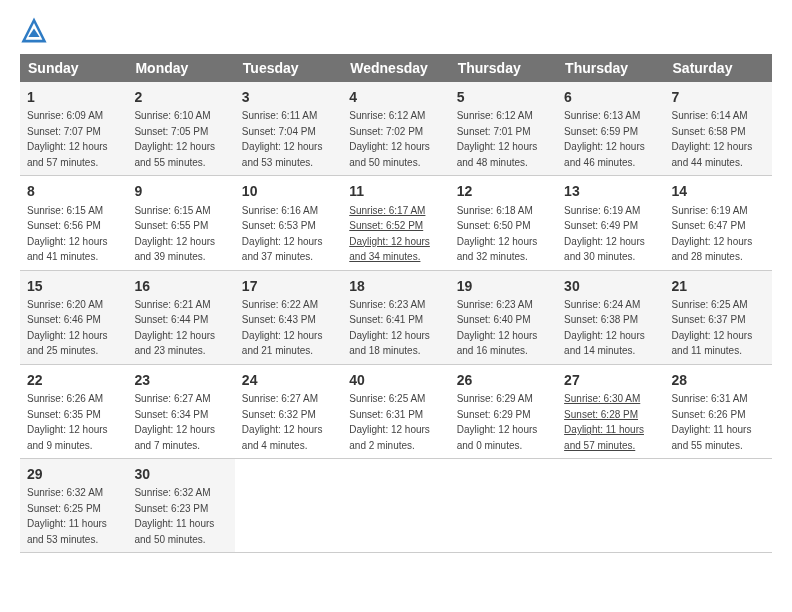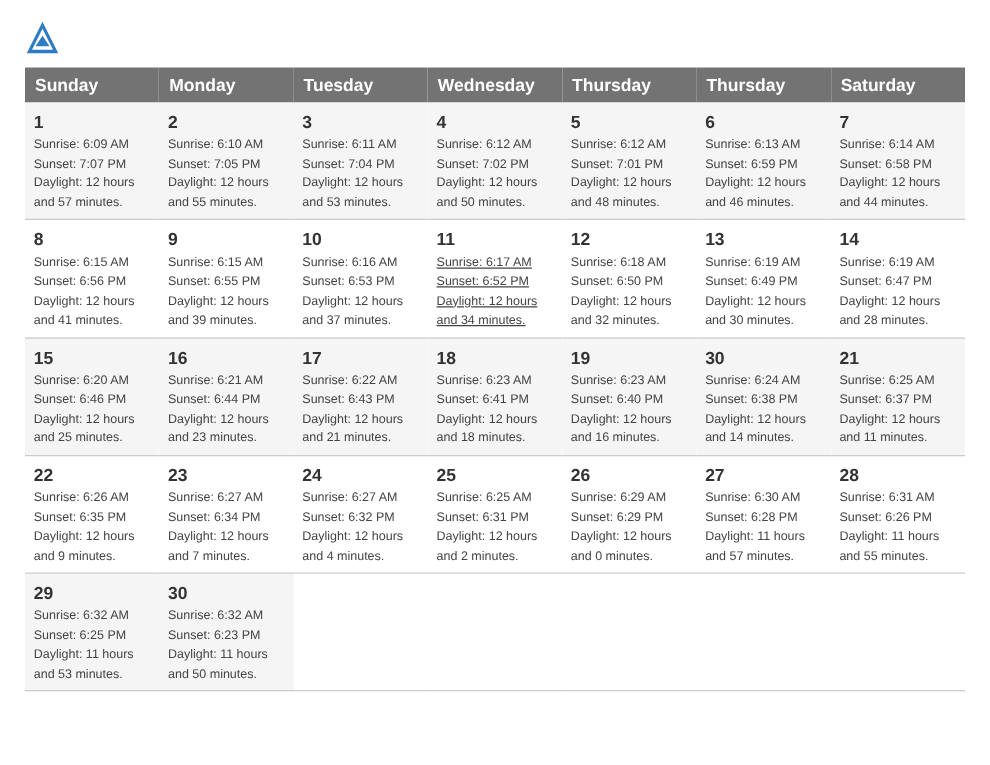--- a/index.html
+++ b/index.html
@@ -230,29 +230,29 @@
 Daylight: 12 hours
 and 9 minutes.</span></td>
           <td><span class="day-num">23</span><span class="day-info" style="white-space: pre-line;">Sunrise: 6:27 AM
 Sunset: 6:34 PM
 Daylight: 12 hours
 and 7 minutes.</span></td>
           <td><span class="day-num">24</span><span class="day-info" style="white-space: pre-line;">Sunrise: 6:27 AM
 Sunset: 6:32 PM
 Daylight: 12 hours
 and 4 minutes.</span></td>
-          <td><span class="day-num">25</span><span class="day-info" style="white-space: pre-line;">Sunrise: 6:25 AM
+          <td><span class="day-num">40</span><span class="day-info" style="white-space: pre-line;">Sunrise: 6:25 AM
 Sunset: 6:31 PM
 Daylight: 12 hours
 and 2 minutes.</span></td>
           <td><span class="day-num">26</span><span class="day-info" style="white-space: pre-line;">Sunrise: 6:29 AM
 Sunset: 6:29 PM
 Daylight: 12 hours
 and 0 minutes.</span></td>
-          <td><span class="day-num">27</span><span class="day-info" style="white-space: pre-line;">Sunrise: 6:30 AM
+          <td><span class="day-num">27</span><span class="day-info" style="white-space: pre-line; text-decoration: underline;">Sunrise: 6:30 AM
 Sunset: 6:28 PM
 Daylight: 11 hours
 and 57 minutes.</span></td>
           <td><span class="day-num">28</span><span class="day-info" style="white-space: pre-line;">Sunrise: 6:31 AM
 Sunset: 6:26 PM
 Daylight: 11 hours
 and 55 minutes.</span></td>
         </tr>
         <tr>
           <td><span class="day-num">29</span><span class="day-info" style="white-space: pre-line;">Sunrise: 6:32 AM

